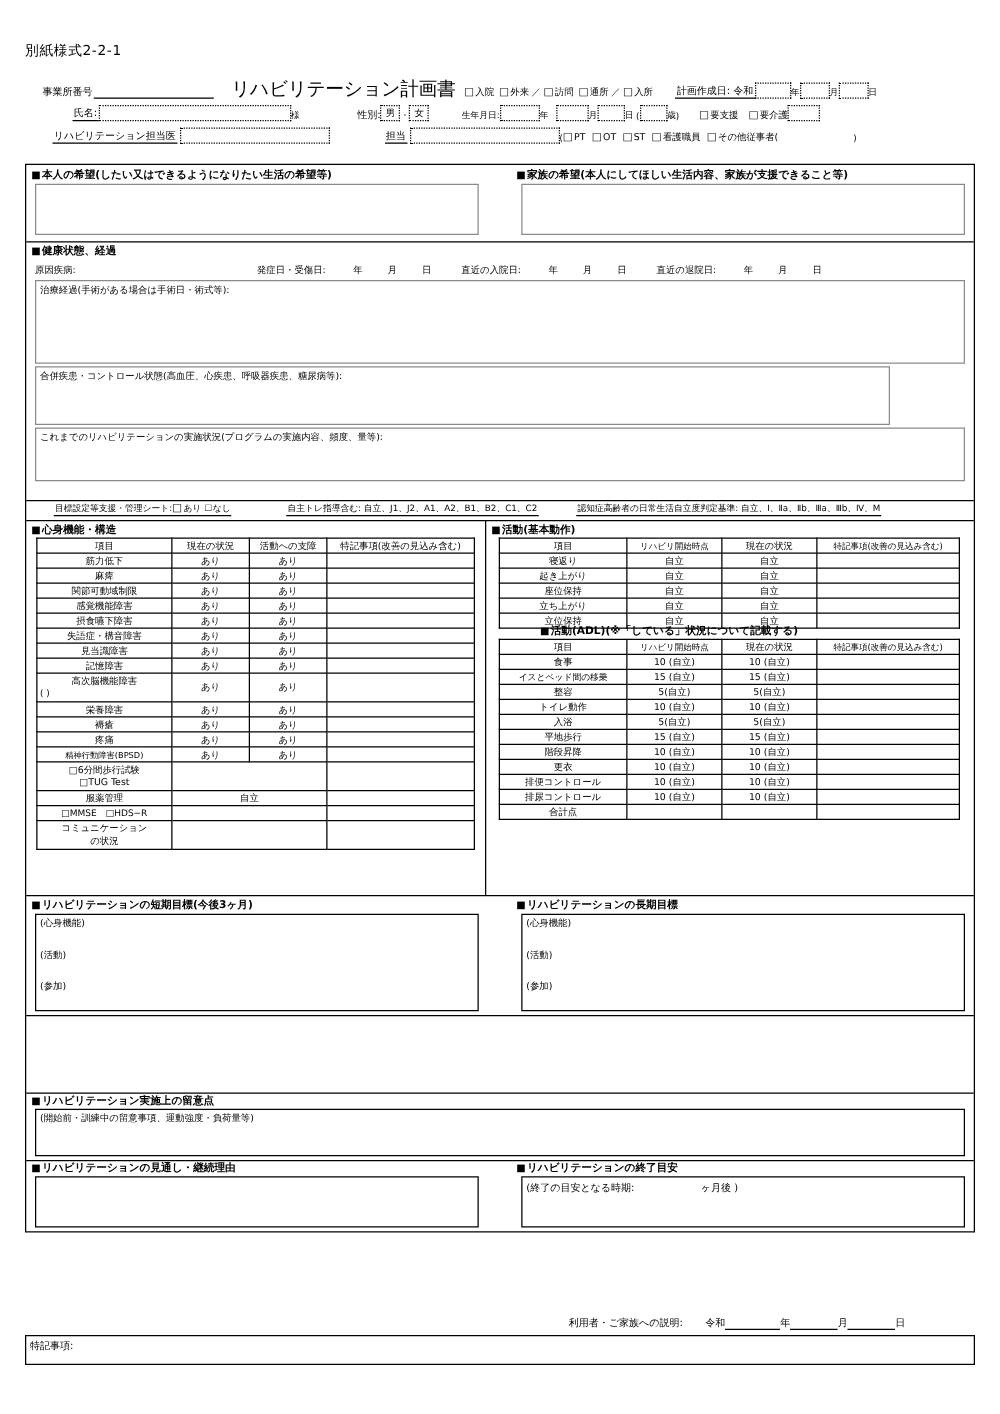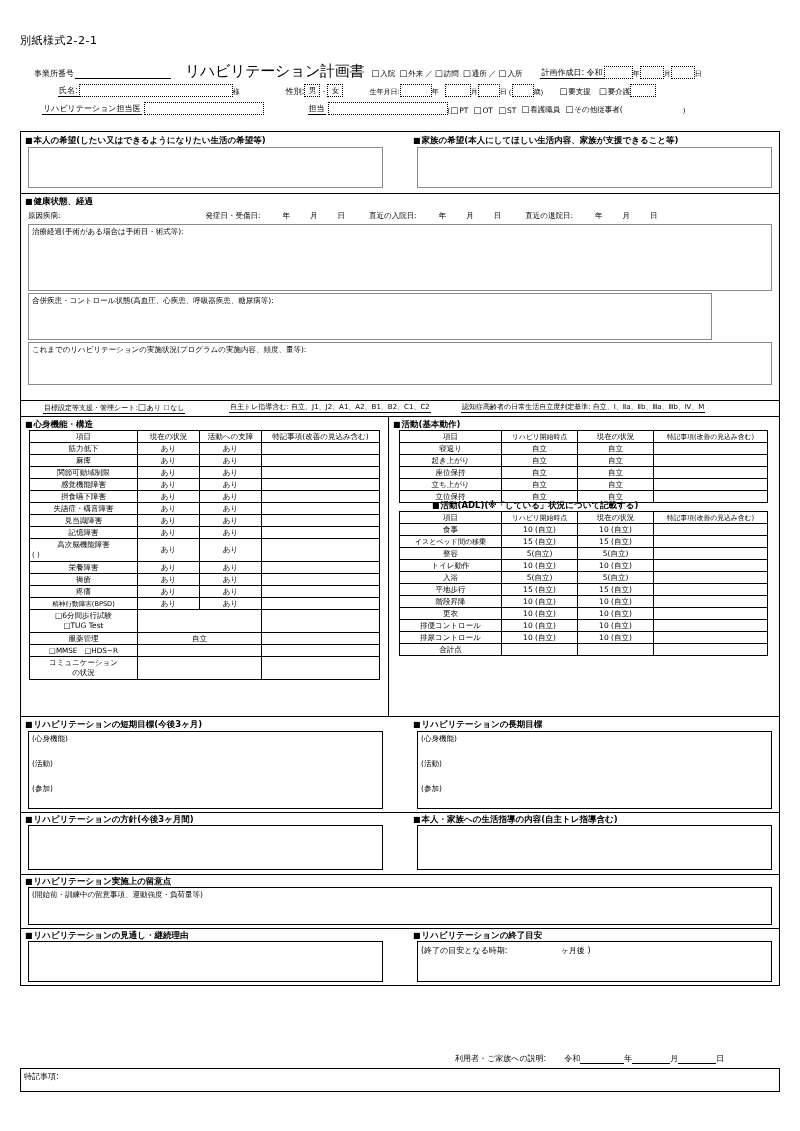--- a/index.html
+++ b/index.html
@@ -470,26 +470,20 @@
       </div>
       <div class="blkhead sq abs" style="left:392px;top:3px;">リハビリテーションの長期目標</div>
       <div class="boxarea2 abs" style="left:396px;top:15px;width:355px;height:78px;">
         <div class="subl abs" style="left:3px;top:2px;">(心身機能)</div>
         <div class="subl abs" style="left:3px;top:27px;">(活動)</div>
         <div class="subl abs" style="left:3px;top:52px;">(参加)</div>
       </div>
     </div>
     <div class="sep" style="top:680px;"></div>
 
-    <div class="abs" style="left:0;top:680px;width:100%;height:62px;">
-      <div class="blkhead sq abs" style="left:4px;top:2px;">リハビリテーションの方針(今後3ヶ月間)</div>
-      <div class="boxarea2 abs" style="left:7px;top:13px;width:355px;height:45px;"></div>
-      <div class="blkhead sq abs" style="left:392px;top:2px;">本人・家族への生活指導の内容(自主トレ指導含む)</div>
-      <div class="boxarea2 abs" style="left:396px;top:13px;width:355px;height:45px;"></div>
-    </div>
     <div class="sep" style="top:742px;"></div>
 
     <div class="abs" style="left:0;top:742px;width:100%;height:54px;">
       <div class="blkhead sq abs" style="left:4px;top:2px;">リハビリテーション実施上の留意点</div>
       <div class="boxarea2 abs pad3" style="left:7px;top:13px;width:744px;height:38px;">
         <span class="subl">(開始前・訓練中の留意事項、運動強度・負荷量等)</span>
       </div>
     </div>
     <div class="sep" style="top:796px;"></div>
 

